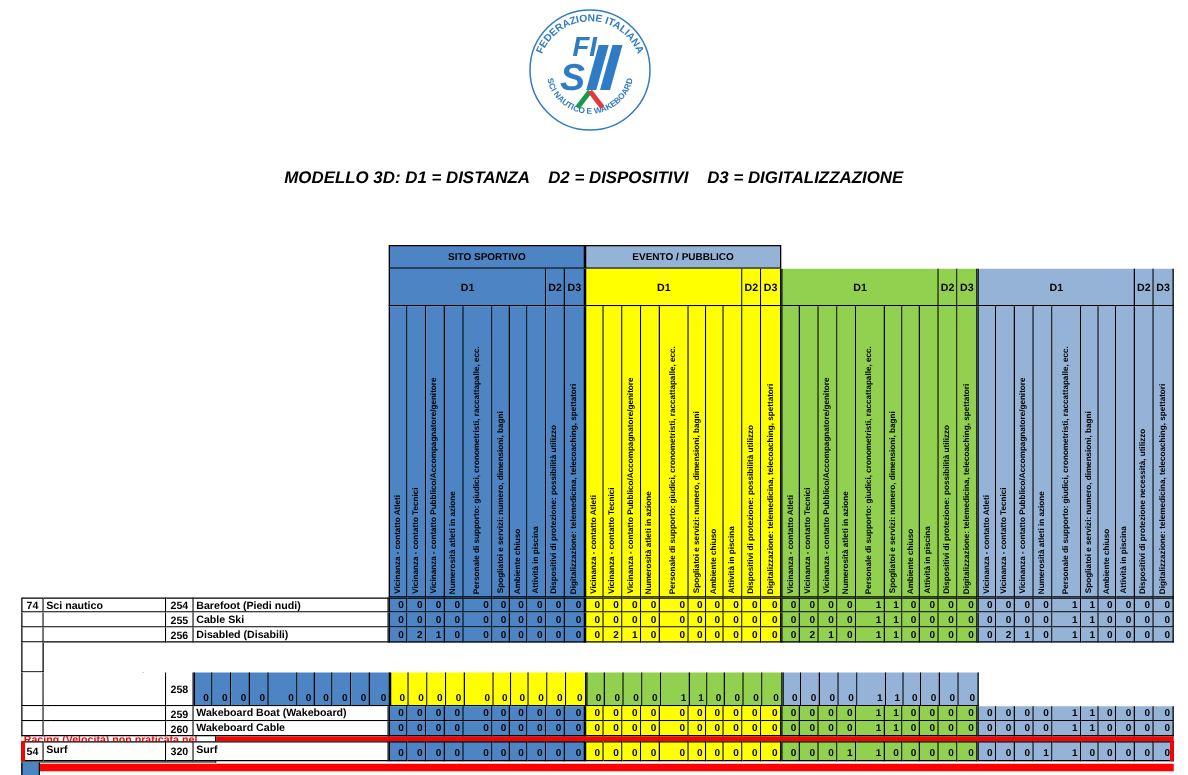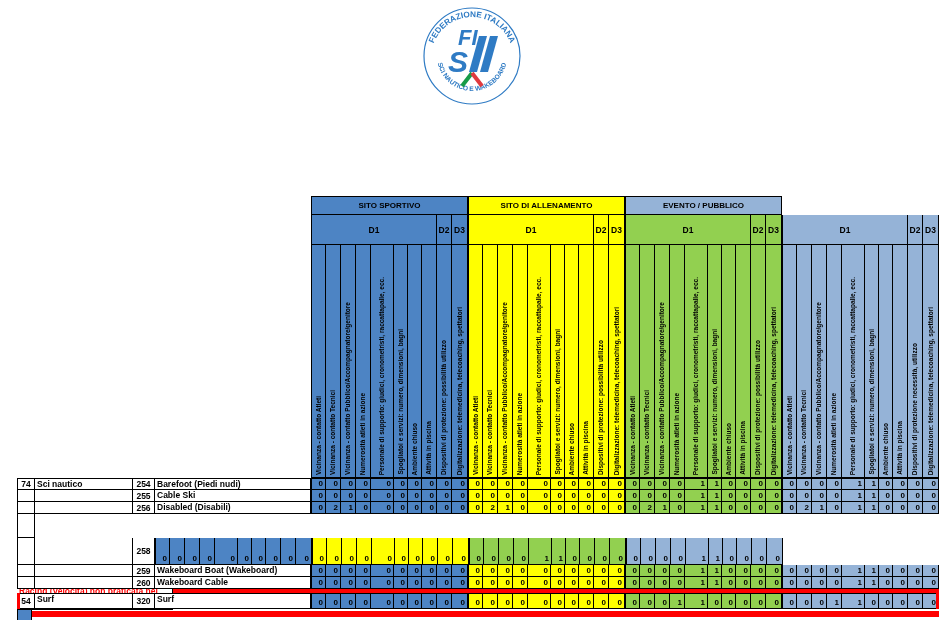--- a/index.html
+++ b/index.html
@@ -64,28 +64,28 @@
     </text>
     <text x="36" y="39" font-size="22" font-weight="bold" font-style="italic" fill="#2F7BC4">FI</text>
     <text x="26" y="66" font-size="30" font-weight="bold" font-style="italic" fill="#2F7BC4">S</text>
     <path d="M57,30 L65,30 L55,66 L47,66 Z" fill="#2F7BC4"></path>
     <path d="M68,30 L76,30 L66,66 L58,66 Z" fill="#2F7BC4"></path>
     <path d="M40,80 L50,67" stroke="#169B47" stroke-width="4" fill="none"></path>
     <path d="M50,67 L60,80" stroke="#E03A3E" stroke-width="4" fill="none"></path>
   </svg>
 
   <div class="titleblock">
+    <div class="title-l2">MODELLO 3D: D1 = DISTANZA    D2 = DISPOSITIVI    D3 = DIGITALIZZAZIONE</div>
   </div>
 
   <div id="risk-table">
     <div id="table-body">
         <div class="trow" style="height: 19px;">
           <div class="c sp" style="width: 294px;"></div>
           <div class="c ghead first" style="width: 157px; background: rgb(77, 132, 196);">SITO SPORTIVO</div>
-          <div class="c ghead first" style="width: 157px; background: rgb(255, 255, 0);">SITO DI ALLENAMENTO</div>
           <div class="c ghead first" style="width: 157px; background: rgb(149, 179, 215);">EVENTO / PUBBLICO</div>
         </div>
         <div class="trow" style="height: 30px;">
           <div class="c sp" style="width: 294px;"></div>
           <div class="c dhead first" style="width: 126px; background: rgb(77, 132, 196);">D1</div>
           <div class="c dhead" style="width: 15px; background: rgb(77, 132, 196);">D2</div>
           <div class="c dhead" style="width: 16px; background: rgb(77, 132, 196);">D3</div>
           <div class="c dhead first" style="width: 126px; background: rgb(255, 255, 0);">D1</div>
           <div class="c dhead" style="width: 15px; background: rgb(255, 255, 0);">D2</div>
           <div class="c dhead" style="width: 16px; background: rgb(255, 255, 0);">D3</div>

